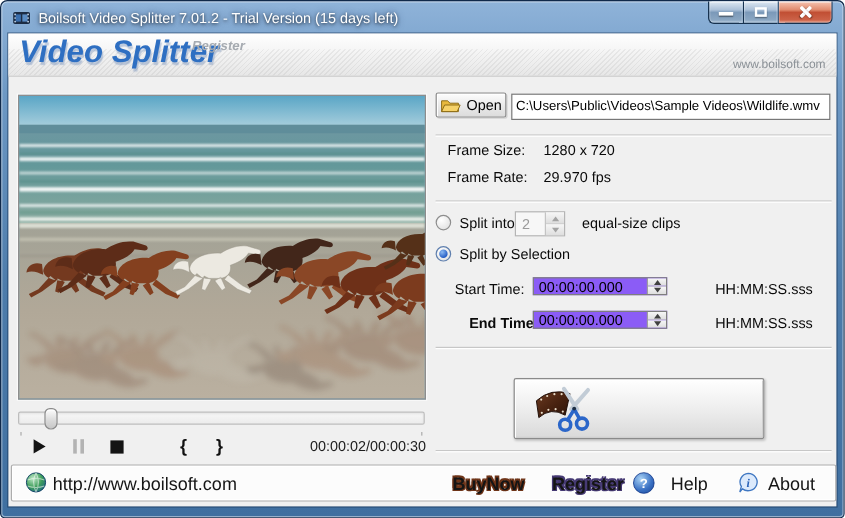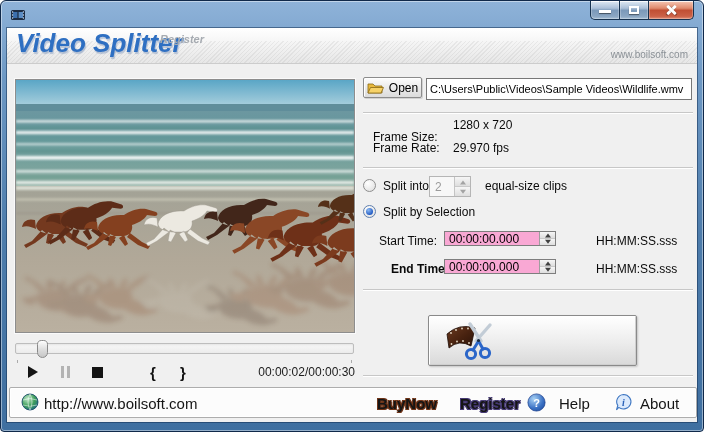--- a/index.html
+++ b/index.html
@@ -101,21 +101,21 @@
   .spin-col { width:16px; border-left:1px solid #c4c4c4; display:flex; flex-direction:column; }
   .spin-btn { flex:1; position:relative; background:linear-gradient(180deg,#f6f6f6,#dedede); border-bottom:1px solid #c9c9c9; }
   .spin-btn:last-child { border-bottom:none; }
   .arrow-up, .arrow-dn { position:absolute; left:50%; top:50%; transform:translate(-50%,-40%); width:0; height:0;
     border-left:3px solid transparent; border-right:3px solid transparent; }
   .arrow-up { border-bottom:4px solid #404040; }
   .arrow-dn { border-top:4px solid #404040; transform:translate(-50%,-55%); }
   .disabled .arrow-up { border-bottom-color:#a3a3a3; }
   .disabled .arrow-dn { border-top-color:#a3a3a3; }
 
-  .time-field { position:absolute; width:112px; height:15px; border:1px solid #7e7e7e; background:#f9a8d4; display:flex; }
+  .time-field { position:absolute; width:112px; height:15px; border:1px solid #7e7e7e; background:#8b5cf6; display:flex; }
   .time-field input { flex:1; border:none; outline:none; font-size:12px; color:#000; padding-left:4px; min-width:0;
     font-family:"Liberation Sans", sans-serif; background:transparent; }
   .time-field .spin-col { border-left:1px solid #9e9e9e; }
 
   .split-now { position:absolute; left:421px; top:287px; width:209px; height:51px;
     border:1px solid #8a8a8a; border-radius:2px;
     background:linear-gradient(180deg,#ffffff 0%,#ececec 55%,#d9d9d9 100%);
     box-shadow:inset 1px 1px 0 #ffffff, inset -1px -1px 0 #cfcfcf, 1px 1px 2px rgba(0,0,0,.18);
     display:flex; align-items:center; cursor:default; }
   .split-now .ico { margin:0 10px 0 16px; }
@@ -147,20 +147,21 @@
       <rect x="1" y="3" width="14" height="10" rx="1.5" fill="#1c2c44"></rect>
       <rect x="3" y="5" width="4.4" height="6" fill="#3b6fae"></rect>
       <rect x="8.6" y="5" width="4.4" height="6" fill="#5a8cc4"></rect>
       <circle cx="2.6" cy="5" r="0.7" fill="#cfe0f2"></circle>
         <circle cx="2.6" cy="8" r="0.7" fill="#cfe0f2"></circle>
       <circle cx="2.6" cy="11" r="0.7" fill="#cfe0f2"></circle>
         <circle cx="13.4" cy="5" r="0.7" fill="#cfe0f2"></circle>
       <circle cx="13.4" cy="8" r="0.7" fill="#cfe0f2"></circle>
         <circle cx="13.4" cy="11" r="0.7" fill="#cfe0f2"></circle>
     </svg>
+    <span class="title-text">Boilsoft Video Splitter 7.01.2 - Trial Version (15 days left)</span>
   </div>
   <div class="caption-group">
     <div class="cap-btn cap-min">
         <span class="glyph-min"></span>
       </div>
     <div class="cap-btn cap-max">
         <span class="glyph-max"></span>
       </div>
     <div class="cap-btn cap-close">
         <span class="glyph-close"></span>
@@ -286,21 +287,21 @@
       <svg width="17" height="14" viewBox="0 0 17 14">
         <path d="M1,3 L6,3 L8,5 L15,5 L15,12 L1,12 Z" fill="#e8b93e" stroke="#8a6a14" stroke-width="0.8"></path>
         <path d="M1,12 L3.5,6.5 L16.5,6.5 L14,12 Z" fill="#f6d269" stroke="#8a6a14" stroke-width="0.8"></path>
       </svg>
       <span>Open</span>
     </button>
     <input class="path-field" readonly="" value="C:\Users\Public\Videos\Sample Videos\Wildlife.wmv" style="">
 
     <div class="sep" style="left:356px; top:84px; width:330px;"></div>
 
-    <span class="lbl" style="left:366px; top:90px;margin-top:12px;">Frame Size:</span>
+    <span class="lbl" style="left:366px; top:90px;">Frame Size:</span>
     <span class="lbl" style="left:446px; top:90px;">1280 x 720</span>
     <span class="lbl" style="left:366px; top:113px;">Frame Rate:</span>
     <span class="lbl" style="left:446px; top:113px;">29.970 fps</span>
 
     <div class="sep" style="left:356px; top:139px; width:330px;"></div>
 
     <span class="radio" style="left:356px; top:151px;"></span>
     <span class="lbl" style="left:376px; top:151px;">Split into</span>
     <div class="spin-num disabled">
       <span class="val">2</span>

